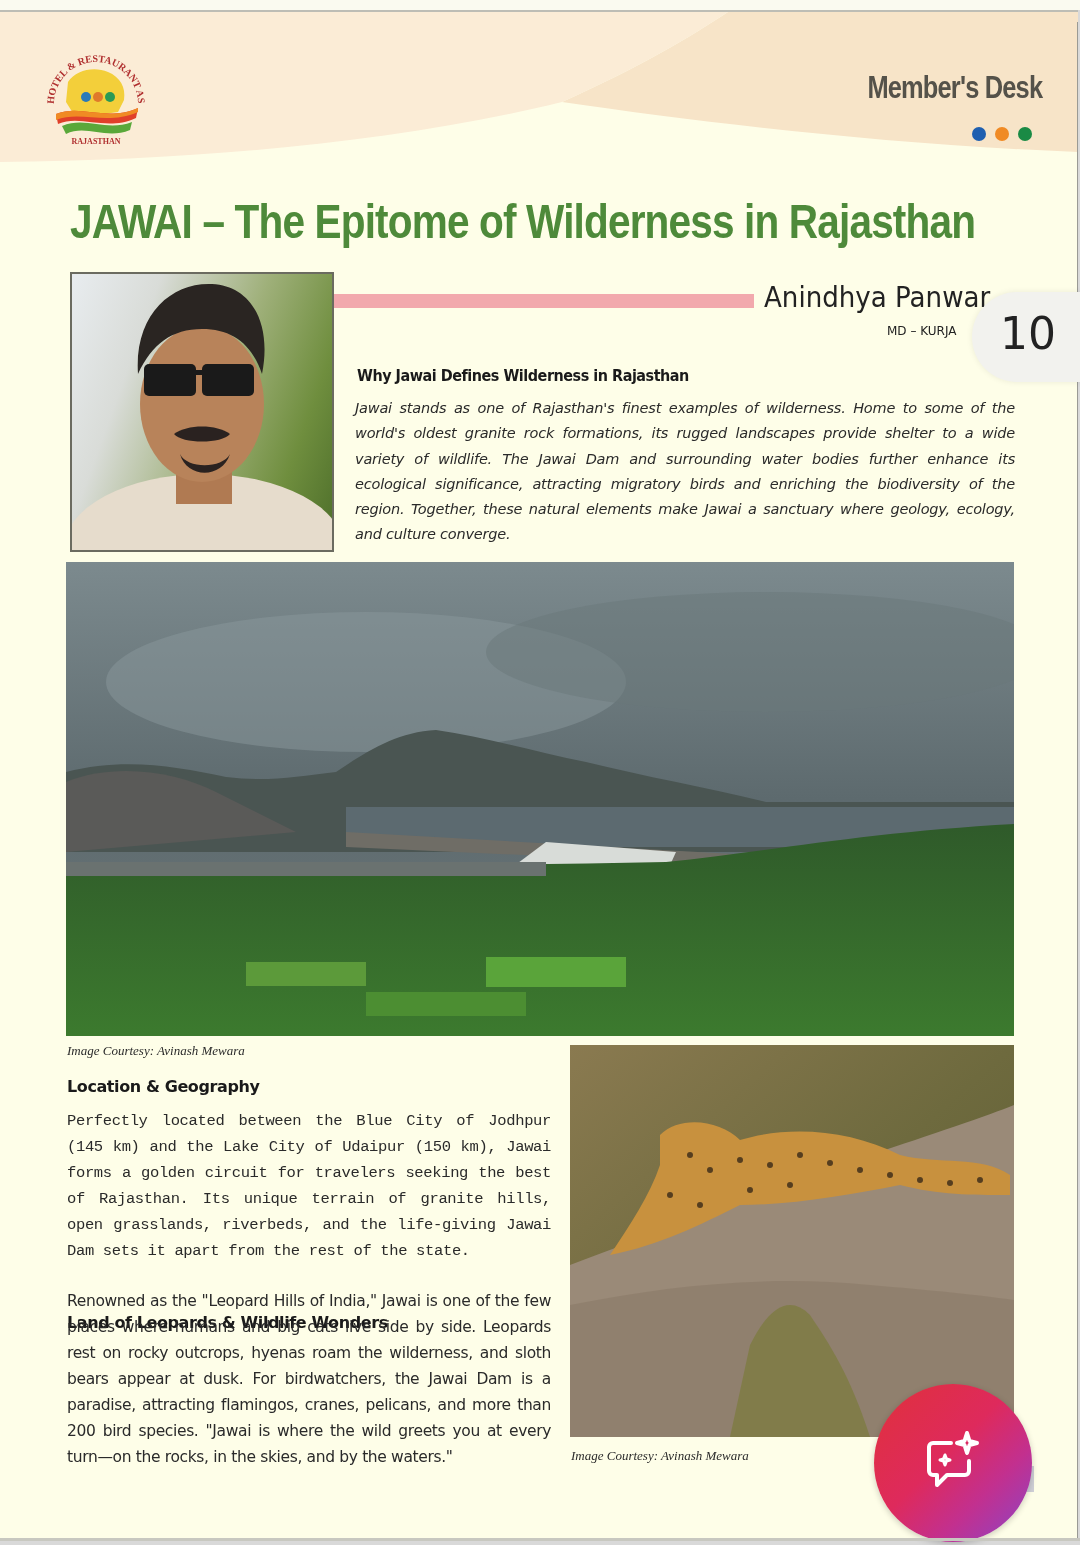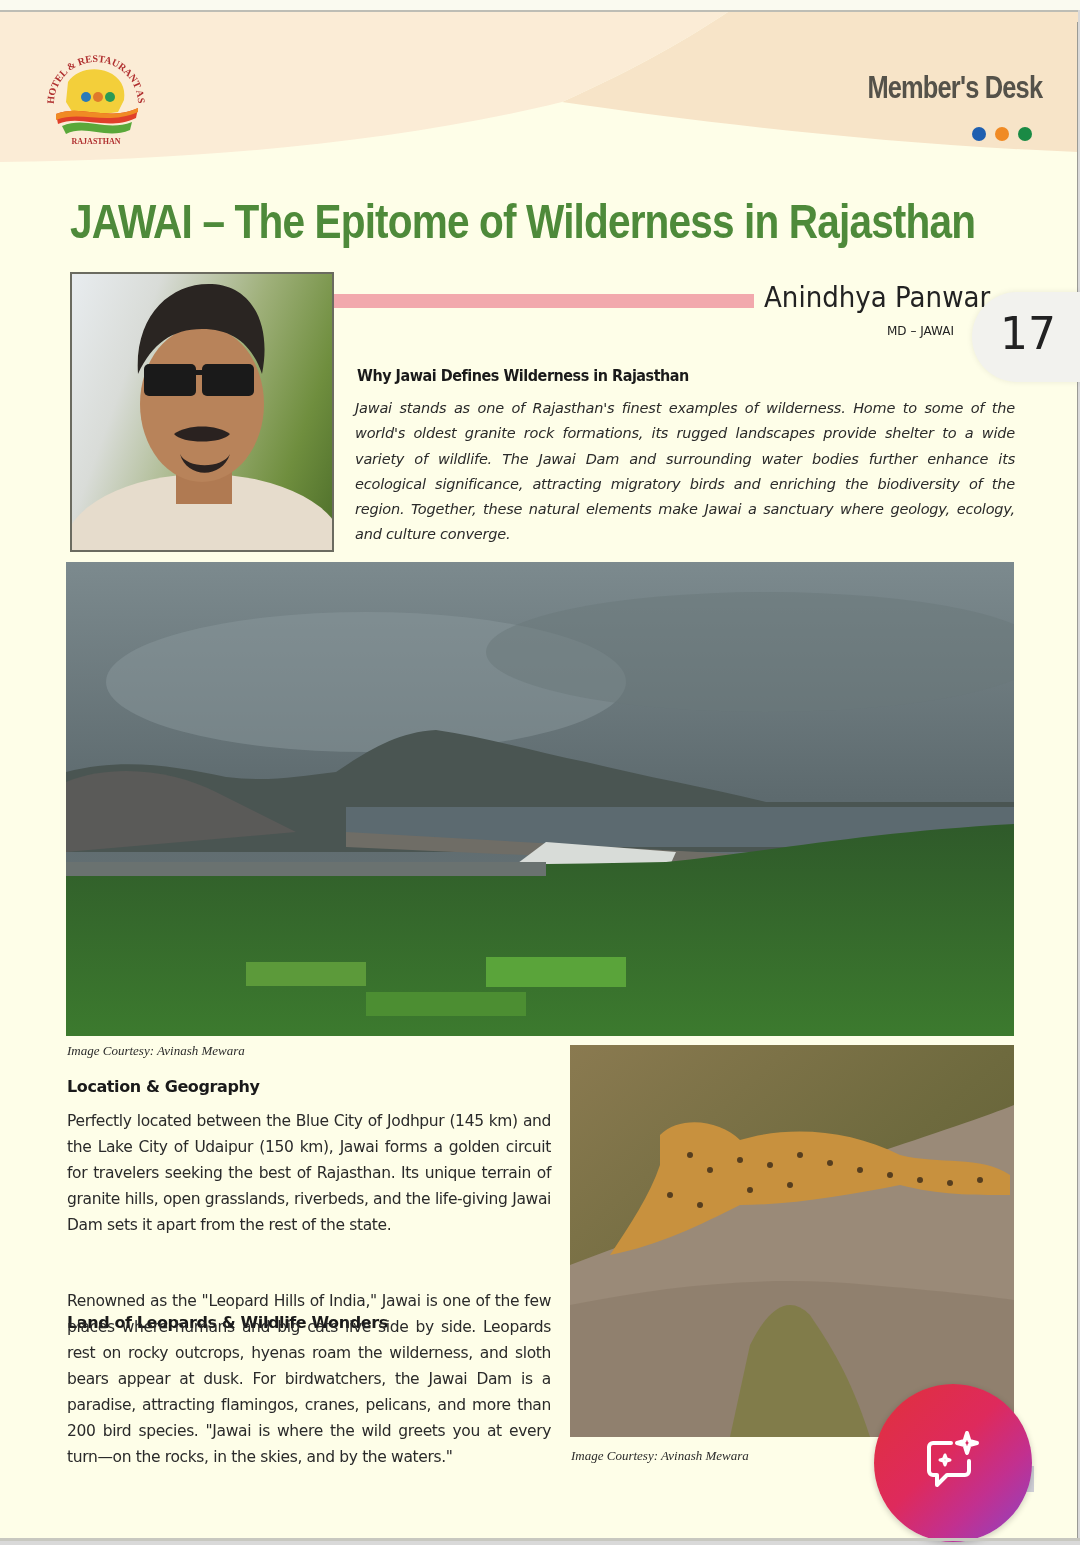--- a/index.html
+++ b/index.html
@@ -90,21 +90,21 @@
     letter-spacing: -0.4px; white-space: nowrap; text-align: center;
   }
   .sh-1 { top: 1065px; }
   .sh-2 { top: 1301px; }
 
   .body-text {
     position: absolute; left: 67px; width: 484px;
     font-family: "DejaVu Sans", sans-serif; font-size: 15.5px; line-height: 26px; color: #2a2a2a;
     text-align: justify; letter-spacing: -0.35px;
   }
-  .bt-1 { top: 1096px; }
+  .bt-1 { top: 1096px; font-family: Liberation Mono, monospace; }
   .bt-2 { top: 1276px; }
 
   .leopard-photo {
     position: absolute; left: 570px; top: 1033px; width: 444px; height: 392px; overflow: hidden;
     background: #8a7a5a;
   }
 
   .fab {
     position: absolute; left: 874px; top: 1384px; width: 158px; height: 158px; border-radius: 50%;
     background: linear-gradient(135deg, #e0313b 0%, #de2a5c 45%, #c2308f 70%, #8a45c8 100%);
@@ -166,21 +166,21 @@
       <rect x="72" y="90" width="52" height="32" rx="5" fill="#1a1a1a"></rect>
       <rect x="130" y="90" width="52" height="32" rx="5" fill="#1a1a1a"></rect>
       <rect x="122" y="96" width="10" height="5" fill="#1a1a1a"></rect>
       <path d="M102,160 C115,150 145,150 158,160 C150,170 110,170 102,160 Z" fill="#2a2220"></path>
       <path d="M108,180 C115,205 150,205 158,180 C150,195 115,195 108,180 Z" fill="#2a2220"></path>
     </svg>
   </div>
 
   <div class="pink-bar"></div>
   <div class="author-name">Anindhya Panwar</div>
-  <div class="author-role">MD – JAWAI</div>
+  <div class="author-role">MD – KURJA</div>
 
   <div class="intro-heading">Why Jawai Defines Wilderness in Rajasthan</div>
   <div class="intro-text">Jawai stands as one of Rajasthan's finest examples of wilderness. Home to some of the world's oldest granite rock formations, its rugged landscapes provide shelter to a wide variety of wildlife. The Jawai Dam and surrounding water bodies further enhance its ecological significance, attracting migratory birds and enriching the biodiversity of the region. Together, these natural elements make Jawai a sanctuary where geology, ecology, and culture converge.</div>
 
   <div class="dam-photo">
     <svg width="948" height="474" viewBox="0 0 948 474" preserveAspectRatio="none">
       <defs>
         <linearGradient id="sky" x1="0" y1="0" x2="0" y2="1">
           <stop offset="0" stop-color="#7c8a8e"></stop>
           <stop offset="0.5" stop-color="#5d6a6e"></stop>
@@ -248,21 +248,21 @@
       <path d="M180,300 C200,260 220,250 240,270 C260,300 280,330 300,392 L160,392 Z" fill="#7a7a3a" opacity="0.7"></path>
     </svg>
   </div>
 
   <div class="caption caption-2">Image Courtesy: Avinash Mewara</div>
 
   <div class="right-edge"></div>
 </div>
 
 <div class="page-badge">
-  <span>17</span>
+  <span>10</span>
 </div>
 
 <div class="fab-tab"></div>
 <div class="fab">
   <span>
     <svg width="64" height="64" viewBox="0 0 64 64" fill="none" stroke="#ffffff" stroke-width="4" stroke-linejoin="round" stroke-linecap="round">
       <path d="M30,14 H12 A4,4 0 0 0 8,18 V42 A4,4 0 0 0 12,46 H16 V56 L26,46 H44 A4,4 0 0 0 48,42 V32"></path>
       <path d="M46,4 L48.5,12 L56,14 L48.5,16 L46,24 L43.5,16 L36,14 L43.5,12 Z"></path>
       <path d="M24,26 L25.5,30 L29,31 L25.5,32 L24,36 L22.5,32 L19,31 L22.5,30 Z" stroke-width="3"></path>
     </svg>

